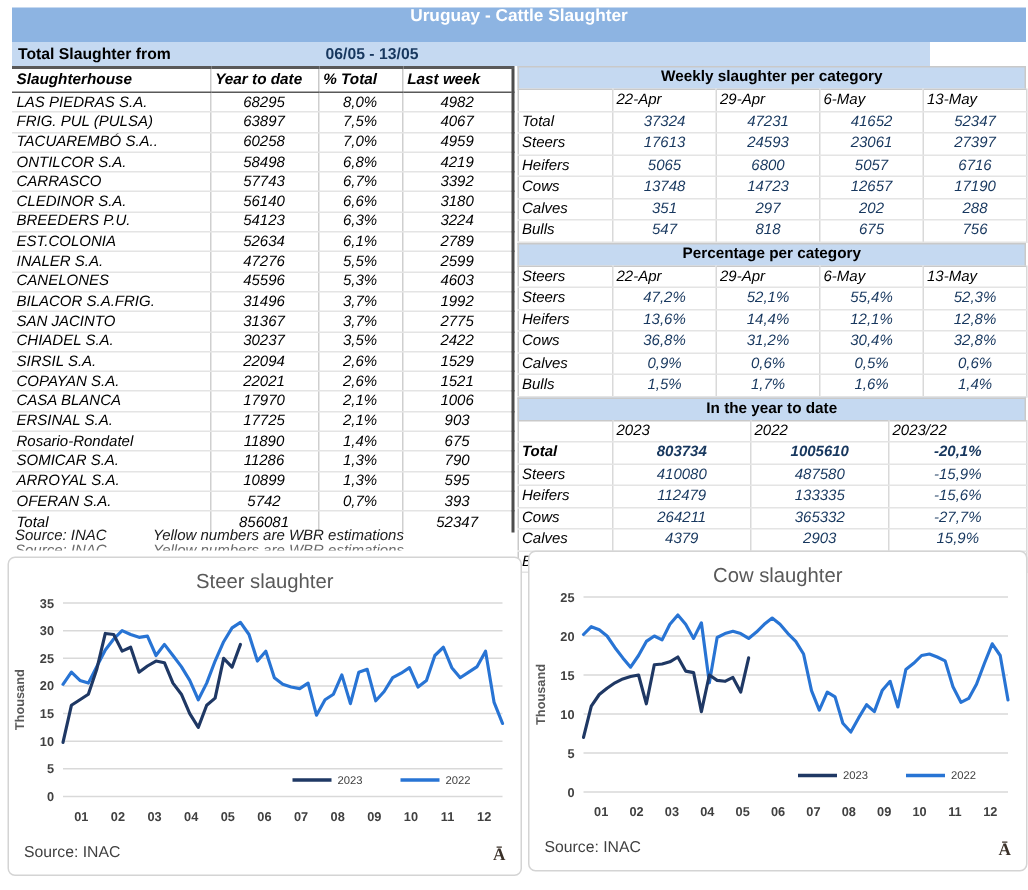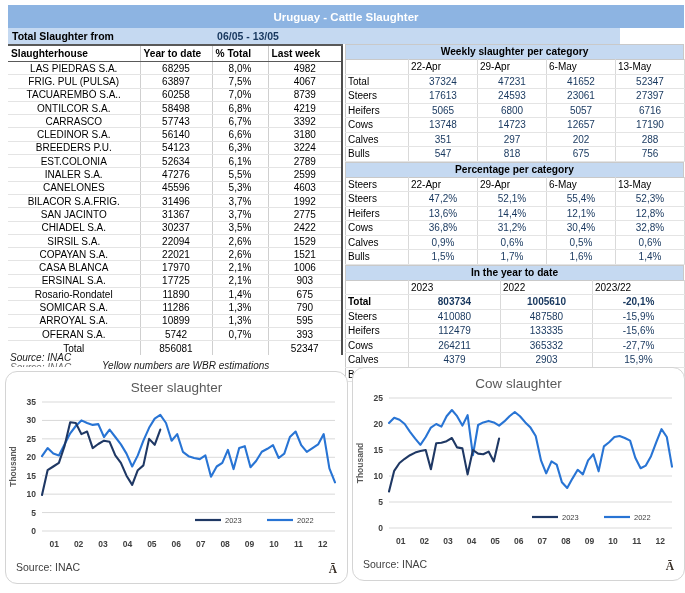--- a/index.html
+++ b/index.html
@@ -1,60 +1,60 @@
 <!DOCTYPE html>
 <html><head>
 <meta charset="utf-8">
 <style>
   html,body{margin:0;padding:0;}
   body{width:685px;height:593px;background:#fff;font-family:"Liberation Sans",sans-serif;position:relative;overflow:hidden;}
   .abs{position:absolute;}
 
   
   .title-bar{left:8px;top:5px;width:676px;height:23px;background:#8DB4E2;color:#fff;
-             font-weight:bold;font-size:11.5px;display:flex;align-items:center;justify-content:center;}
+             font-weight:bold;font-size:11.5px;display:flex;align-items:flex-start;justify-content:center;}
   .sub-bar{left:8px;top:28px;width:612px;height:16px;background:#C5D9F1;font-size:10.5px;font-weight:bold;}
   .sub-label{position:absolute;left:4px;top:2px;color:#000;}
   .sub-period{position:absolute;left:145px;top:2px;width:190px;text-align:center;color:#17375E;}
 
   
   .lt-wrap{left:8px;top:44px;width:334px;}
-  table{border-collapse:collapse;table-layout:fixed;}
+  table{border-collapse:collapse;table-layout:fixed;font-style:italic;}
   .lt{width:334px;font-size:10px;border-right:2px solid #4d4d4d;}
   .lt th,.lt td{padding:0 3px;overflow:hidden;white-space:nowrap;}
   .lt thead th{height:15px;font-size:10.2px;font-weight:bold;text-align:left;
                border-top:2px solid #595959;border-bottom:1.5px solid #595959;border-right:1px solid #C9C9C9;}
   .lt thead th.c0{text-align:left;}
   .lt tbody tr{height:13.3px;}
   .lt tbody td{border-bottom:1px solid #E4E4E4;border-right:1px solid #CFCFCF;}
-  .lt td.c0{text-align:center;}
+  .lt td.c0{text-align:left;}
   .lt td:not(.c0){text-align:center;}
   .lt tfoot td{height:14px;border-top:1px solid #8f8f8f;border-right:1px solid #CFCFCF;}
   .lt tfoot td:not(.c0){text-align:center;}
 
   .src-line{left:10px;top:352px;width:332px;font-size:10px;font-style:italic;color:#1a1a1a;}
-  .src-note2{position:absolute;left:92px;top:8px;}
+  .src-note2{position:absolute;left:92px;top:0;}
   .clipped-line{left:10px;top:362px;width:332px;height:5px;overflow:hidden;font-size:10px;
                 font-style:italic;color:#6b6b6b;line-height:11px;}
 
   
   .rt-wrap{left:345px;top:44px;width:339px;}
   .band{height:14px;line-height:14px;background:#C5D9F1;font-weight:bold;font-size:10.2px;
         text-align:center;border:1px solid #C9C9C9;border-bottom:none;color:#000;}
   .rt{width:339px;font-size:10px;border:1px solid #C9C9C9;}
   .rt th,.rt td{padding:0 2px;overflow:hidden;white-space:nowrap;height:13.5px;
                 border-right:1px solid #D9D9D9;border-bottom:1px solid #E4E4E4;}
   .rt thead th{font-weight:normal;color:#000;text-align:left;}
   .rt thead th.c0{text-align:left;}
   .rt tbody td.c0{text-align:left;color:#000;}
   .rt tbody td:not(.c0){text-align:center;color:#17375E;}
   .rt.ytd tbody tr:first-child td{font-weight:bold;}
 
   
-  .chart-box{position:absolute;background:#fff;border:1px solid #D4D4D4;border-radius:12px;}
+  .chart-box{position:absolute;background:#fff;border:1px solid #D4D4D4;border-radius:5px;}
   #chart-0{left:5px;top:371px;width:341px;height:211px;}
   #chart-1{left:352px;top:367px;width:331px;height:212px;}
 </style>
 </head>
 <body>
 
 <div class="abs title-bar">
   <span>Uruguay - Cattle Slaughter</span>
 </div>
 
@@ -89,21 +89,21 @@
         <tr>
           <td class="c0">FRIG. PUL (PULSA)</td>
           <td class="c1">63897</td>
           <td class="c2">7,5%</td>
           <td class="c3">4067</td>
         </tr>
         <tr>
           <td class="c0">TACUAREMBÓ S.A..</td>
           <td class="c1">60258</td>
           <td class="c2">7,0%</td>
-          <td class="c3">8739</td>
+          <td class="c3">4959</td>
         </tr>
         <tr>
           <td class="c0">ONTILCOR S.A.</td>
           <td class="c1">58498</td>
           <td class="c2">6,8%</td>
           <td class="c3">4219</td>
         </tr>
         <tr>
           <td class="c0">CARRASCO</td>
           <td class="c1">57743</td>

